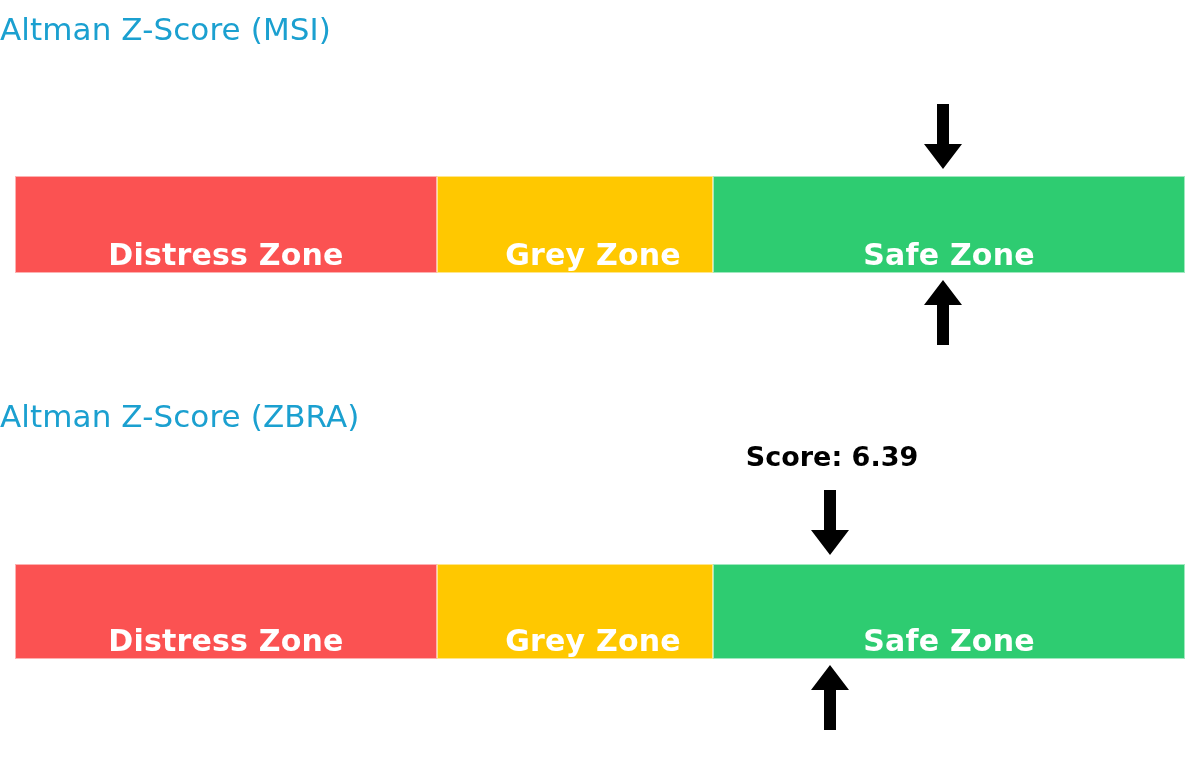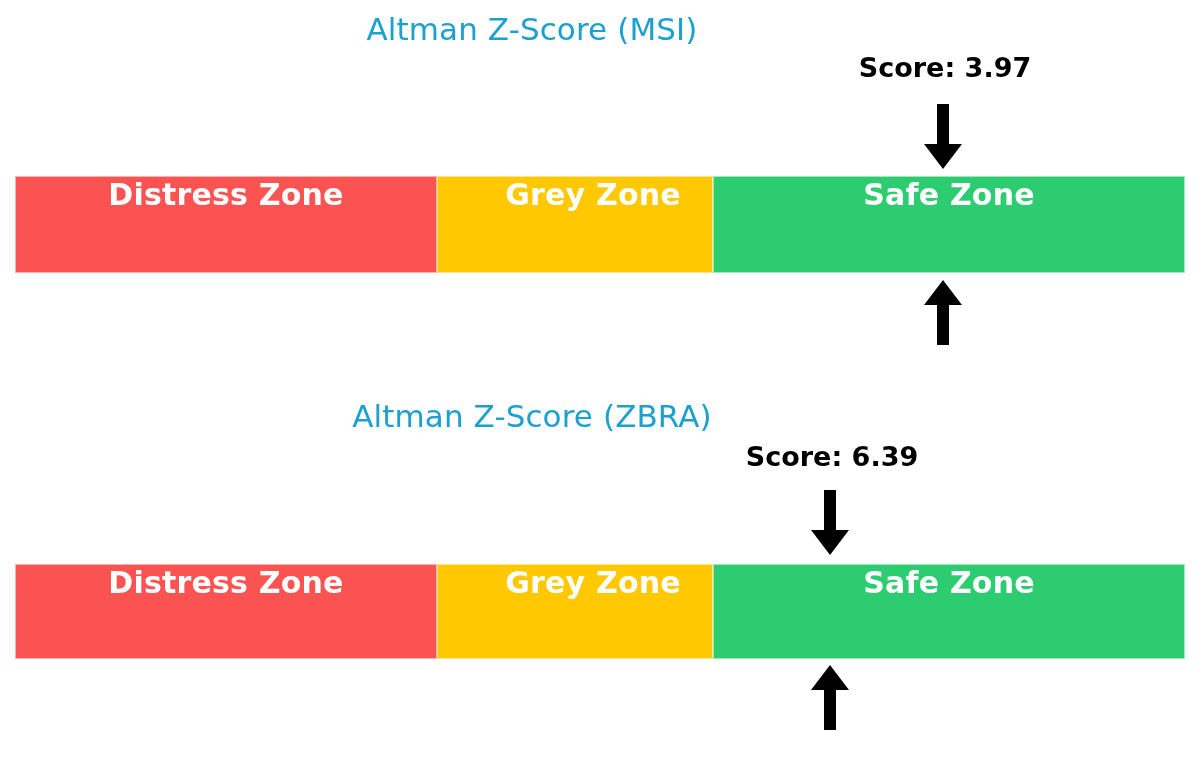--- a/index.html
+++ b/index.html
@@ -18,23 +18,22 @@
   .panel {
     position: absolute;
     left: 0;
     width: 1200px;
   }
   #panel-msi  { top: 0px;   height: 387px; }
   #panel-zbra { top: 387px; height: 387px; }
 
   .chart-title {
     position: absolute;
-    left: 16px;
+    left: 0;
     width: 1032px;
-    text-align: center;
     color: #1ba0d0;
     font-size: 31px;
     font-weight: 400;
     letter-spacing: 0.1px;
     white-space: nowrap;
   }
   #title-msi  { top: 11px; }
   #title-zbra { top: 398px; }
 
   
@@ -44,21 +43,21 @@
     width: 1170px;
     display: flex;
     flex-direction: row;
     align-items: stretch;
   }
   #bar-msi  { top: 176px; height: 97px; }
   #bar-zbra { top: 564px; height: 95px; }
 
   .zone-seg {
     display: flex;
-    align-items: flex-start;
+    align-items: flex-end;
     justify-content: center;
     box-sizing: border-box;
     border: 1px solid rgba(255,255,255,0.55);
   }
   .zone-seg.distress { flex: 0 0 422px; }
   .zone-seg.grey     { flex: 0 0 276px; padding-left: 36px; }
   .zone-seg.safe     { flex: 1 1 auto; }
 
   .zone-label {
     color: #ffffff;
@@ -91,21 +90,20 @@
   #arrow-down-zbra { top: 490px; left: 830px; }
   #arrow-up-zbra   { top: 665px; left: 830px; }
 </style>
 </head>
 <body>
 
 <div class="panel" id="panel-msi">
 
   <div class="chart-title" id="title-msi">Altman Z-Score (MSI)</div>
 
-  <div class="score-label" id="score-msi">Score: 3.97</div>
 
   <svg class="arrow" id="arrow-down-msi" width="40" height="66" viewBox="0 0 40 66">
     <path d="M14 0 H26 V40 H39 L20 65 L1 40 H14 Z" fill="#000000"></path>
   </svg>
 
   <div class="zone-bar" id="bar-msi">
     <div class="zone-seg distress" style="background:#fb5252">
       <span class="zone-label">Distress Zone</span>
     </div>
     <div class="zone-seg grey" style="background:#ffc800">

